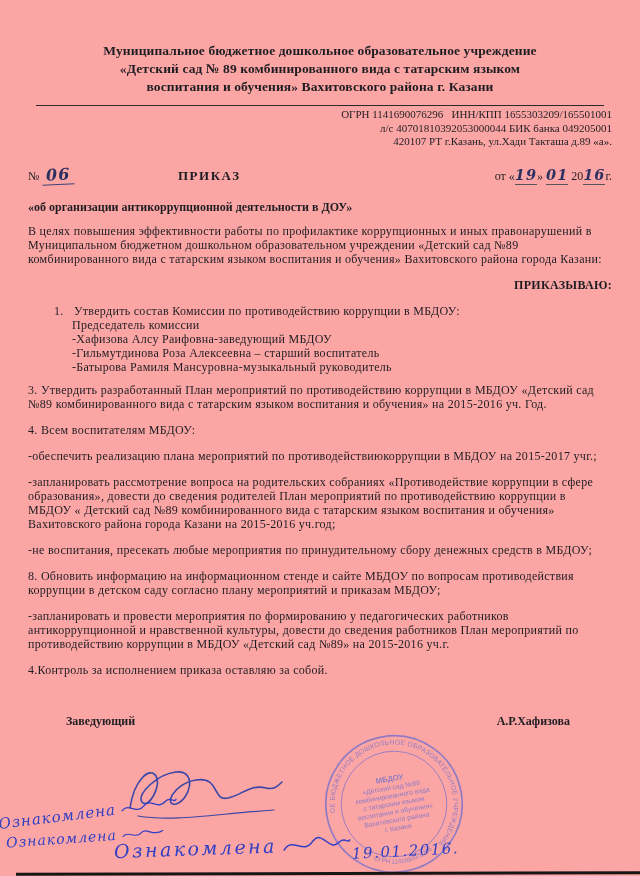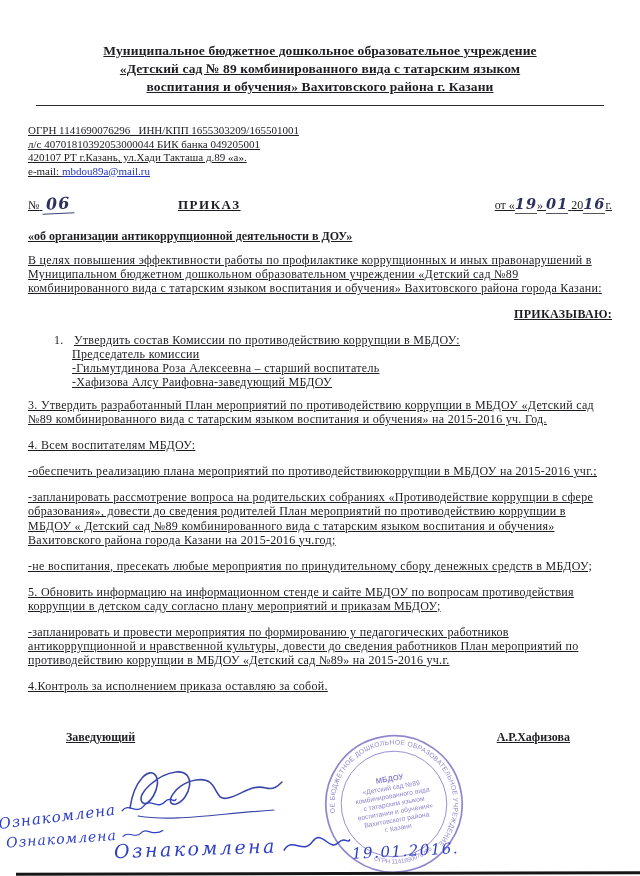--- a/index.html
+++ b/index.html
@@ -1,22 +1,22 @@
 <!DOCTYPE html>
 <html><head>
 <meta charset="utf-8">
 <style>
   html,body{margin:0;padding:0;}
   body{width:640px;background:#777;font-family:"Liberation Serif","DejaVu Serif",serif;}
-  .page{position:relative;width:640px;height:876px;background:#ffffff;color:#1e1e22;overflow:hidden;text-decoration:underline;}
+  .page{position:relative;width:640px;height:876px;background:#fca5a5;color:#1e1e22;overflow:hidden;}
   .content{padding:42px 28px 0 28px;}
 
   .org-title{text-align:center;font-weight:700;font-size:13.5px;line-height:1.32;letter-spacing:.1px;}
   .divider{margin:10px 8px 2px 8px;border:none;border-top:1.4px solid #2b2b2b;}
-  .requisites{text-align:left;font-size:11px;line-height:1.22;margin-top:18px;}
+  .requisites{text-align:right;font-size:11px;line-height:1.22;margin-top:2px;}
   .email-link{color:#2233bb;text-decoration:underline;cursor:pointer;}
 
   .order-row{display:flex;align-items:baseline;margin-top:16px;font-size:12px;}
   .order-left{width:150px;}
   .order-title{flex:1;font-weight:700;font-size:13px;letter-spacing:1.5px;}
   .order-right{width:195px;text-align:right;white-space:nowrap;}
 
   .hand-num{display:inline-block;font-family:"DejaVu Serif",serif;font-style:italic;font-weight:700;
             font-size:16px;color:#2c3160;letter-spacing:1px;padding:0 4px;border-bottom:1px solid #3a4376;
             transform:rotate(-3deg);}
@@ -56,24 +56,20 @@
       <div>«Детский сад № 89 комбинированного вида с татарским языком</div>
       <div>воспитания и обучения» Вахитовского района г. Казани</div>
     </div>
 
     <hr class="divider">
 
     <div class="requisites">
       <div>ОГРН 1141690076296&nbsp;&nbsp; ИНН/КПП 1655303209/165501001</div>
       <div>л/с 40701810392053000044 БИК банка 049205001</div>
       <div>420107 РТ г.Казань, ул.Хади Такташа д.89 «а».</div>
-      <div>
-        <span>e-mail:</span>
-        <a class="email-link">mbdou89a@mail.ru</a>
-      </div>
     </div>
 
     <div class="order-row">
       <span class="order-left">
         <span>№</span>
         <span class="hand-num">06</span>
       </span>
       <span class="order-title">ПРИКАЗ</span>
       <span class="order-right">
         <span>от «</span><span class="blank"><span class="hand-digit">19</span></span><span>»</span>
@@ -86,30 +82,31 @@
 
     <p class="para">В целях повышения эффективности работы по профилактике коррупционных и иных правонарушений в Муниципальном бюджетном дошкольном образовательном учреждении «Детский сад №89 комбинированного вида с татарским языком воспитания и обучения» Вахитовского района города Казани:</p>
 
     <p class="para bold">ПРИКАЗЫВАЮ:</p>
 
     <div class="para">
       <div class="item1-head">
         <span class="item1-num">1.</span><span>Утвердить состав Комиссии по противодействию коррупции в МБДОУ:</span>
       </div>
       <div class="item1-line">Председатель комиссии</div>
+      <div class="item1-line">-Хафизова Алсу Раифовна-заведующий МБДОУ</div>
       <div class="item1-line">-Гильмутдинова Роза Алексеевна – старший воспитатель</div>
-      <div class="item1-line">-Хафизова Алсу Раифовна-заведующий МБДОУ</div>
+      <div class="item1-line">-Батырова Рамиля Мансуровна-музыкальный руководитель</div>
     </div>
 
     <p class="para">3. Утвердить разработанный План мероприятий по противодействию коррупции  в МБДОУ «Детский сад №89 комбинированного вида с татарским языком воспитания и обучения» на 2015-2016 уч. Год.</p>
     <p class="para">4. Всем воспитателям МБДОУ:</p>
-    <p class="para">-обеспечить реализацию плана мероприятий по противодействиюкоррупции в МБДОУ на 2015-2016 учг.;</p>
+    <p class="para">-обеспечить реализацию плана мероприятий по противодействиюкоррупции в МБДОУ на 2015-2017 учг.;</p>
     <p class="para">-запланировать рассмотрение вопроса на родительских собраниях «Противодействие коррупции в сфере образования», довести до сведения родителей План мероприятий по противодействию коррупции в МБДОУ « Детский сад №89 комбинированного вида с татарским языком воспитания и обучения» Вахитовского района города Казани на 2015-2016 уч.год;</p>
     <p class="para">-не воспитания, пресекать любые мероприятия по принудительному сбору денежных средств в МБДОУ;</p>
-    <p class="para">5. Обновить информацию на информационном стенде и сайте МБДОУ по вопросам противодействия коррупции в детском саду согласно плану мероприятий и приказам МБДОУ;</p>
+    <p class="para">8. Обновить информацию на информационном стенде и сайте МБДОУ по вопросам противодействия коррупции в детском саду согласно плану мероприятий и приказам МБДОУ;</p>
     <p class="para">-запланировать и провести мероприятия по формированию у педагогических работников антикоррупционной  и нравственной культуры, довести до сведения работников План мероприятий по противодействию коррупции в МБДОУ «Детский сад №89» на 2015-2016 уч.г.</p>
     <p class="para">4.Контроль за исполнением приказа оставляю за собой.</p>
 
     <div class="sign-row">
       <span>Заведующий</span>
       <span>А.Р.Хафизова</span>
     </div>
   </div>
 
   <svg class="sig-main" viewBox="0 0 160 70">

